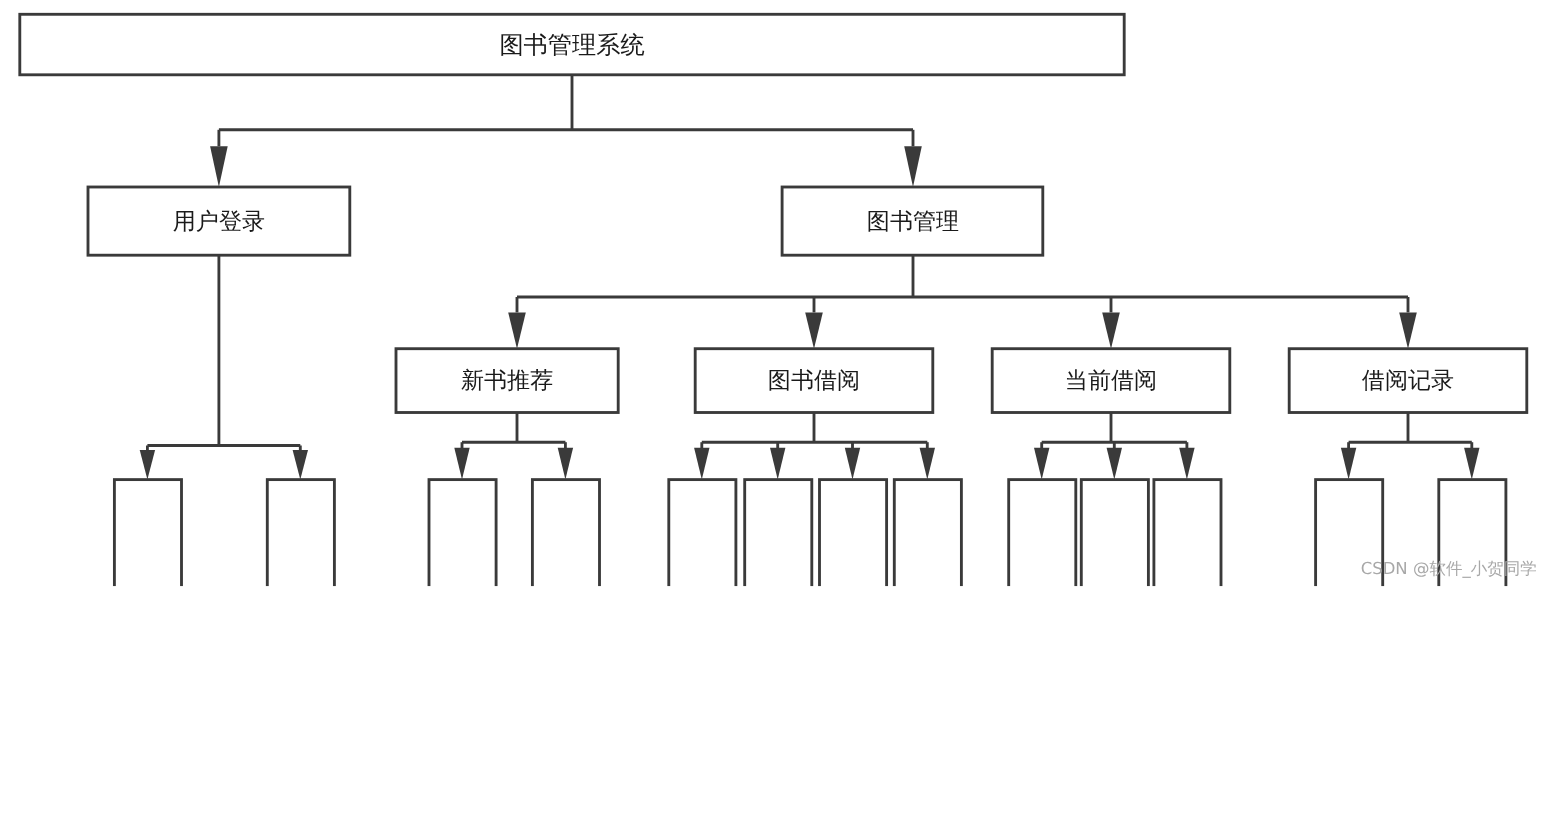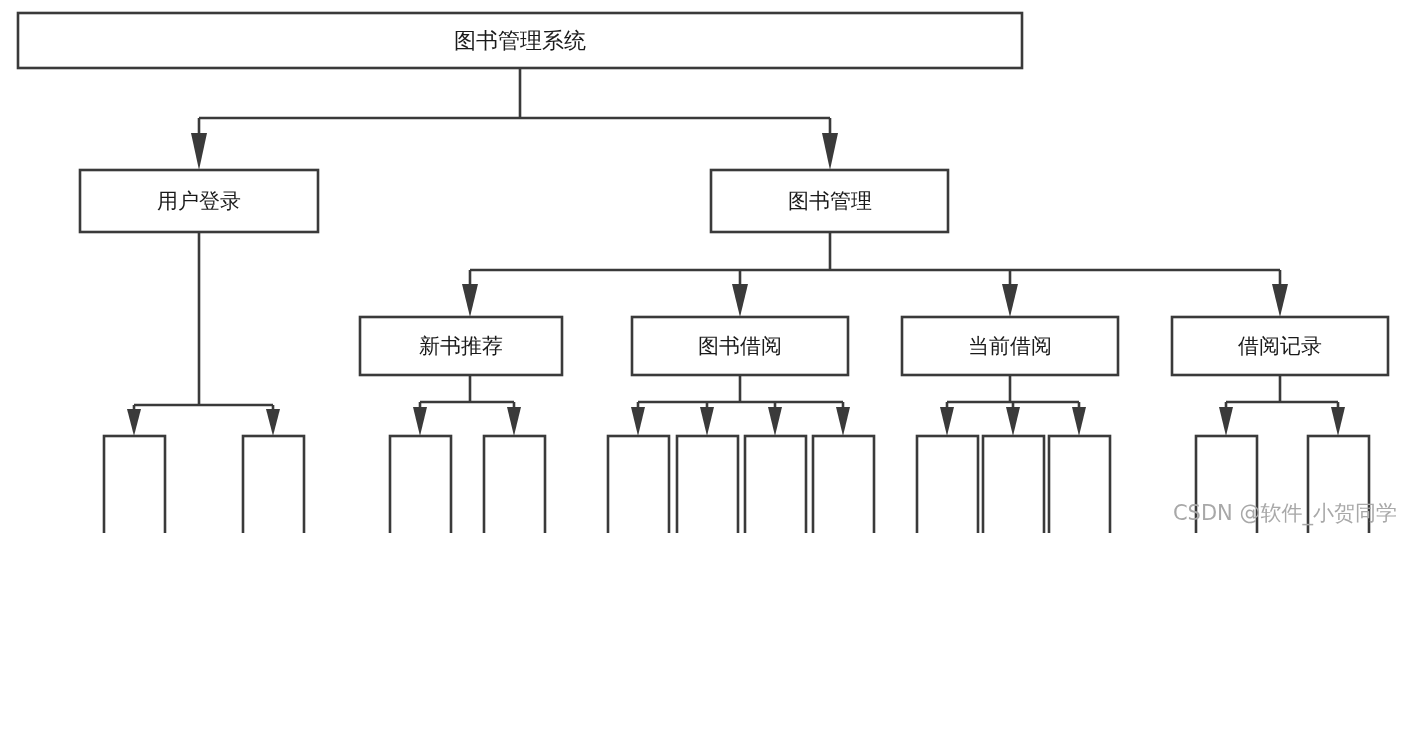--- a/index.html
+++ b/index.html
@@ -63,21 +63,21 @@
     align-items: center;
     justify-content: center;
     white-space: nowrap;
     pointer-events: none;
   }
   .watermark {
     position: absolute;
     right: 8px;
     bottom: 6px;
     font-family: "DejaVu Sans", "Liberation Sans", sans-serif;
-    font-size: 21px;
+    font-size: 15px;
     color: #a8a8a8;
     white-space: nowrap;
   }
 </style>
 </head>
 <body>
 
 <div id="diagram-root">
 
   <svg class="diagram-canvas" viewBox="0 0 1405 747" xmlns="http://www.w3.org/2000/svg">

